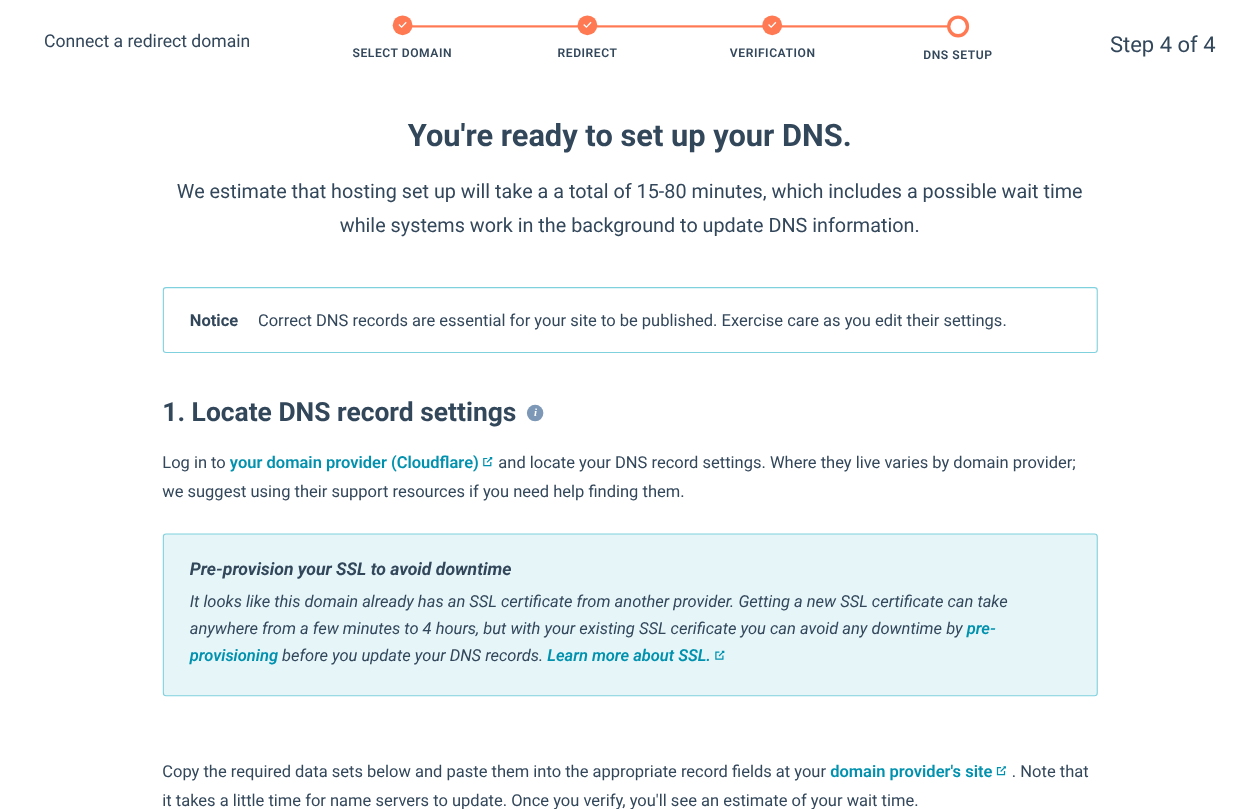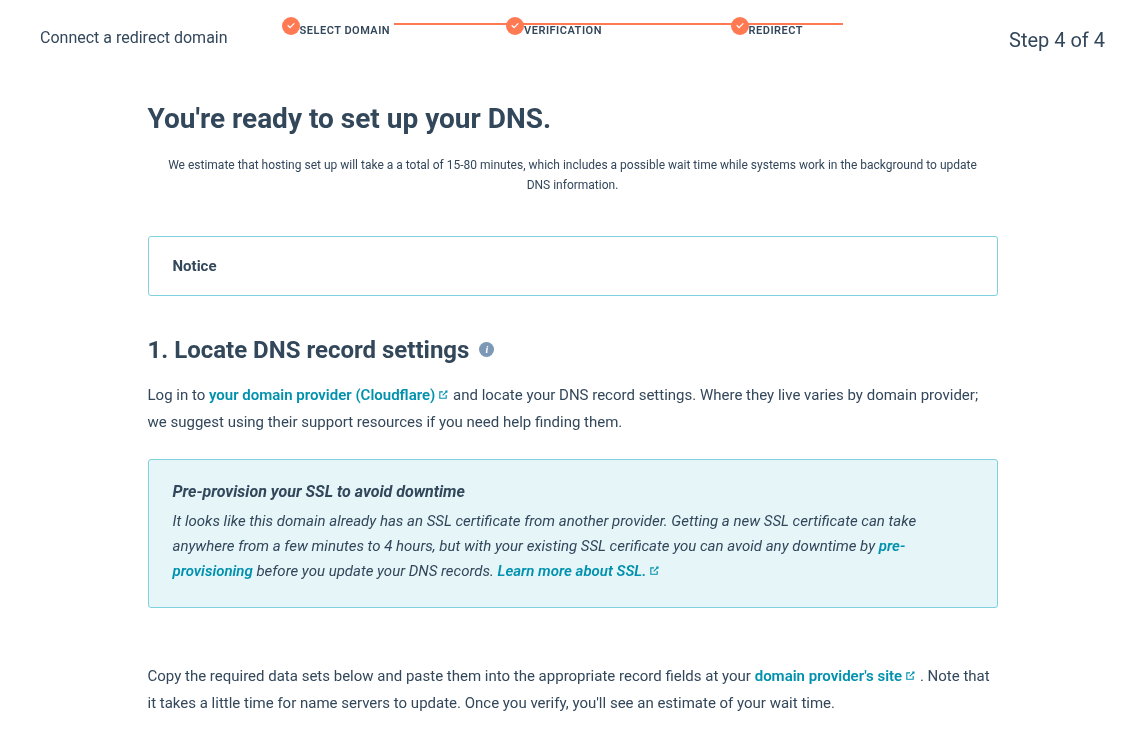--- a/index.html
+++ b/index.html
@@ -24,21 +24,21 @@
   .stepper {
     flex: 1;
     display: flex;
     align-items: flex-start;
     justify-content: space-between;
     margin: 0 30px;
     position: relative;
   }
   .step {
     display: flex;
-    flex-direction: row;
+    flex-direction: column;
     align-items: center;
     position: relative;
     flex: 1;
   }
   .step-circle {
     width: 18px;
     height: 18px;
     border-radius: 50%;
     background: #ff7a53;
     display: flex;
@@ -82,26 +82,26 @@
     white-space: nowrap;
   }
   .content {
     max-width: 850px;
     margin: 50px auto 0 auto;
     padding: 0 0 40px 0;
   }
   .main-heading {
     font-size: 28px;
     font-weight: 700;
-    text-align: left;
+    text-align: center;
     color: #33475b;
     margin-bottom: 20px;
   }
   .subtitle {
-    font-size: 12px;
+    font-size: 18px;
     text-align: center;
     color: #33475b;
     line-height: 1.7;
     max-width: 830px;
     margin: 0 auto 40px auto;
   }
   .notice-box {
     border: 1px solid #7fd1de;
     background: #fff;
     padding: 20px 24px;
@@ -193,42 +193,47 @@
       <div class="step-line"></div>
       <div class="step-label">SELECT DOMAIN</div>
     </div>
     <div class="step">
       <div class="step-circle">
         <svg viewBox="0 0 16 16">
             <path d="M6.5 12L2 7.5l1.4-1.4L6.5 9.2 12.6 3l1.4 1.4z"></path>
           </svg>
       </div>
       <div class="step-line"></div>
-      <div class="step-label">VERIFICATION</div>
+      <div class="step-label">REDIRECT</div>
     </div>
     <div class="step">
       <div class="step-circle">
         <svg viewBox="0 0 16 16">
             <path d="M6.5 12L2 7.5l1.4-1.4L6.5 9.2 12.6 3l1.4 1.4z"></path>
           </svg>
       </div>
       <div class="step-line"></div>
-      <div class="step-label">REDIRECT</div>
+      <div class="step-label">VERIFICATION</div>
+    </div>
+    <div class="step">
+      <div class="step-circle active"></div>
+      <div class="step-label">DNS SETUP</div>
     </div>
   </div>
 
   <div class="step-counter">Step 4 of 4</div>
 </div>
 
 <div class="content">
   <h1 class="main-heading">You're ready to set up your DNS.</h1>
   <p class="subtitle">We estimate that hosting set up will take a a total of 15-80 minutes, which includes a possible wait time while systems work in the background to update DNS information.</p>
 
   <div class="notice-box">
     <span class="notice-label">Notice</span>
+    <span class="notice-text">Correct DNS records are essential for your site to be published. Exercise care as you edit their settings.</span>
   </div>
 
   <h2 class="section-heading">
     <span>1. Locate DNS record settings</span>
     <span class="info-icon">i</span>
   </h2>
   <p class="body-text">
     <span>Log in to </span><a href="#" class="link"><span>your domain provider (Cloudflare)</span><span class="ext-icon"><svg viewBox="0 0 16 16" fill="#0091ae">
             <path d="M11 2h3v3h-1.5V4.56L8.06 9 7 7.94 11.44 3.5H11V2zM3 3h5v1.5H4.5v7h7V8H13v5H3V3z"></path>
           </svg></span></a><span> and locate your DNS record settings. Where they live varies by domain provider; we suggest using their support resources if you need help finding them.</span>

